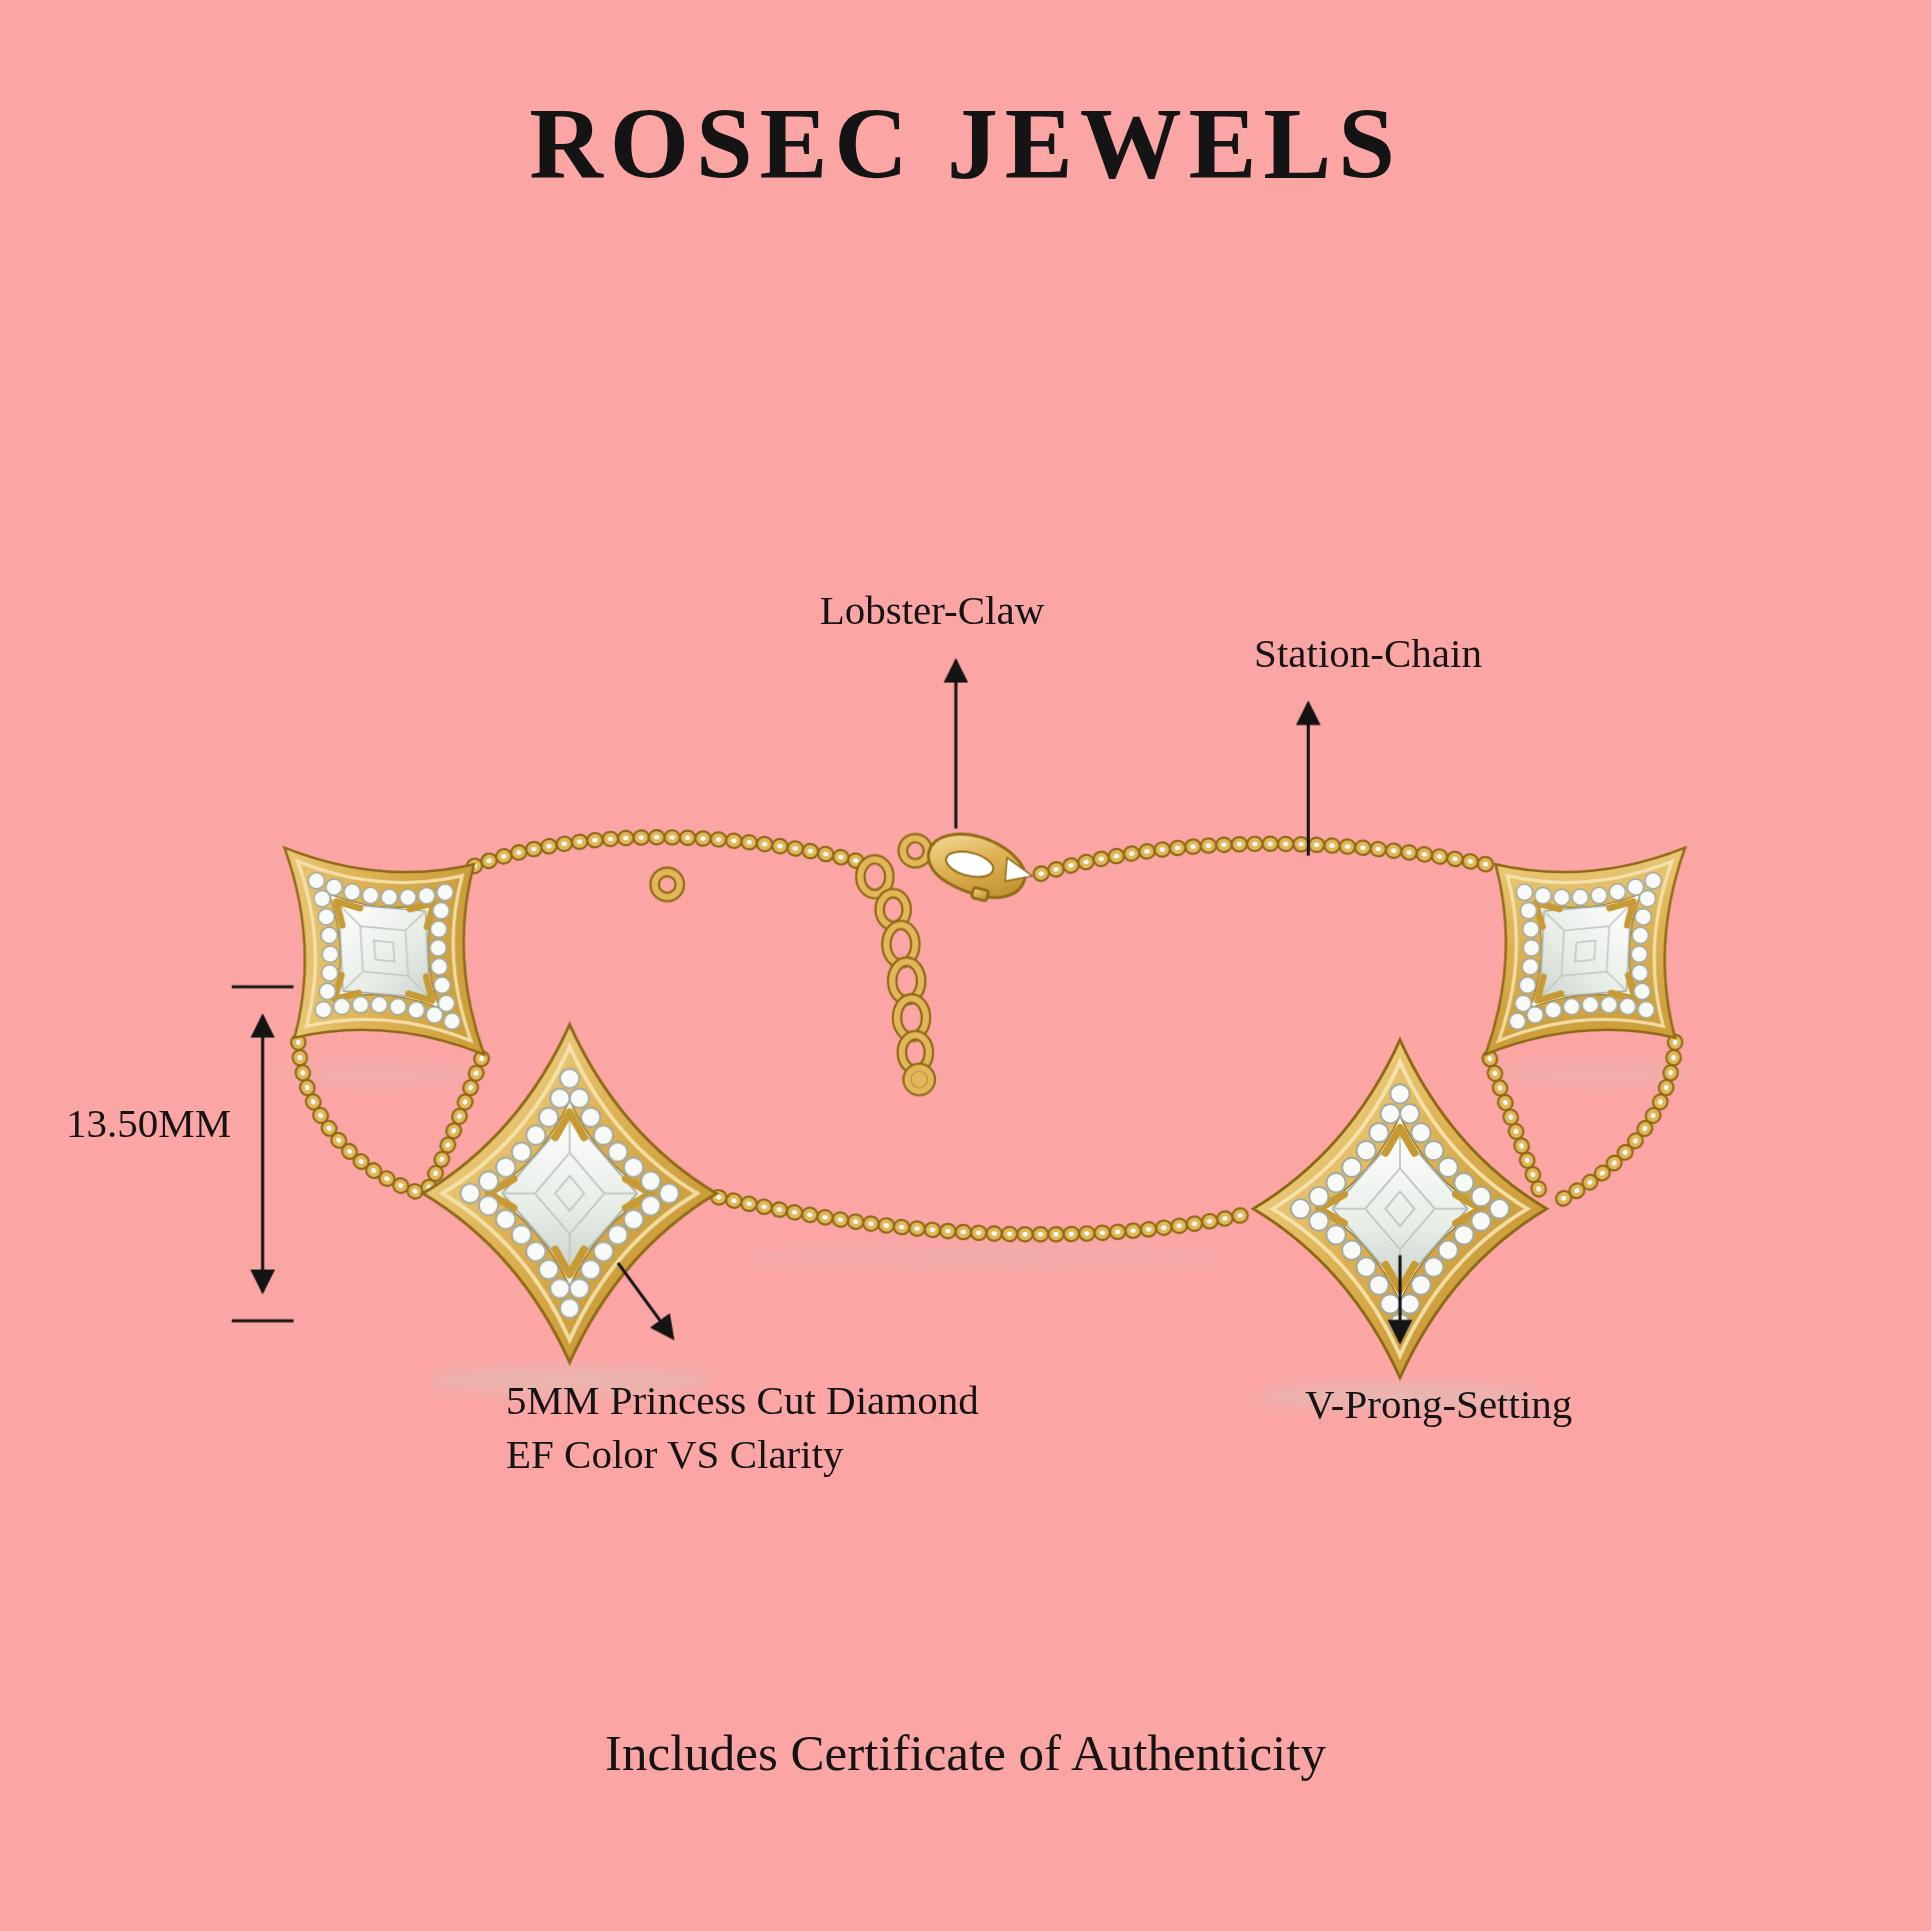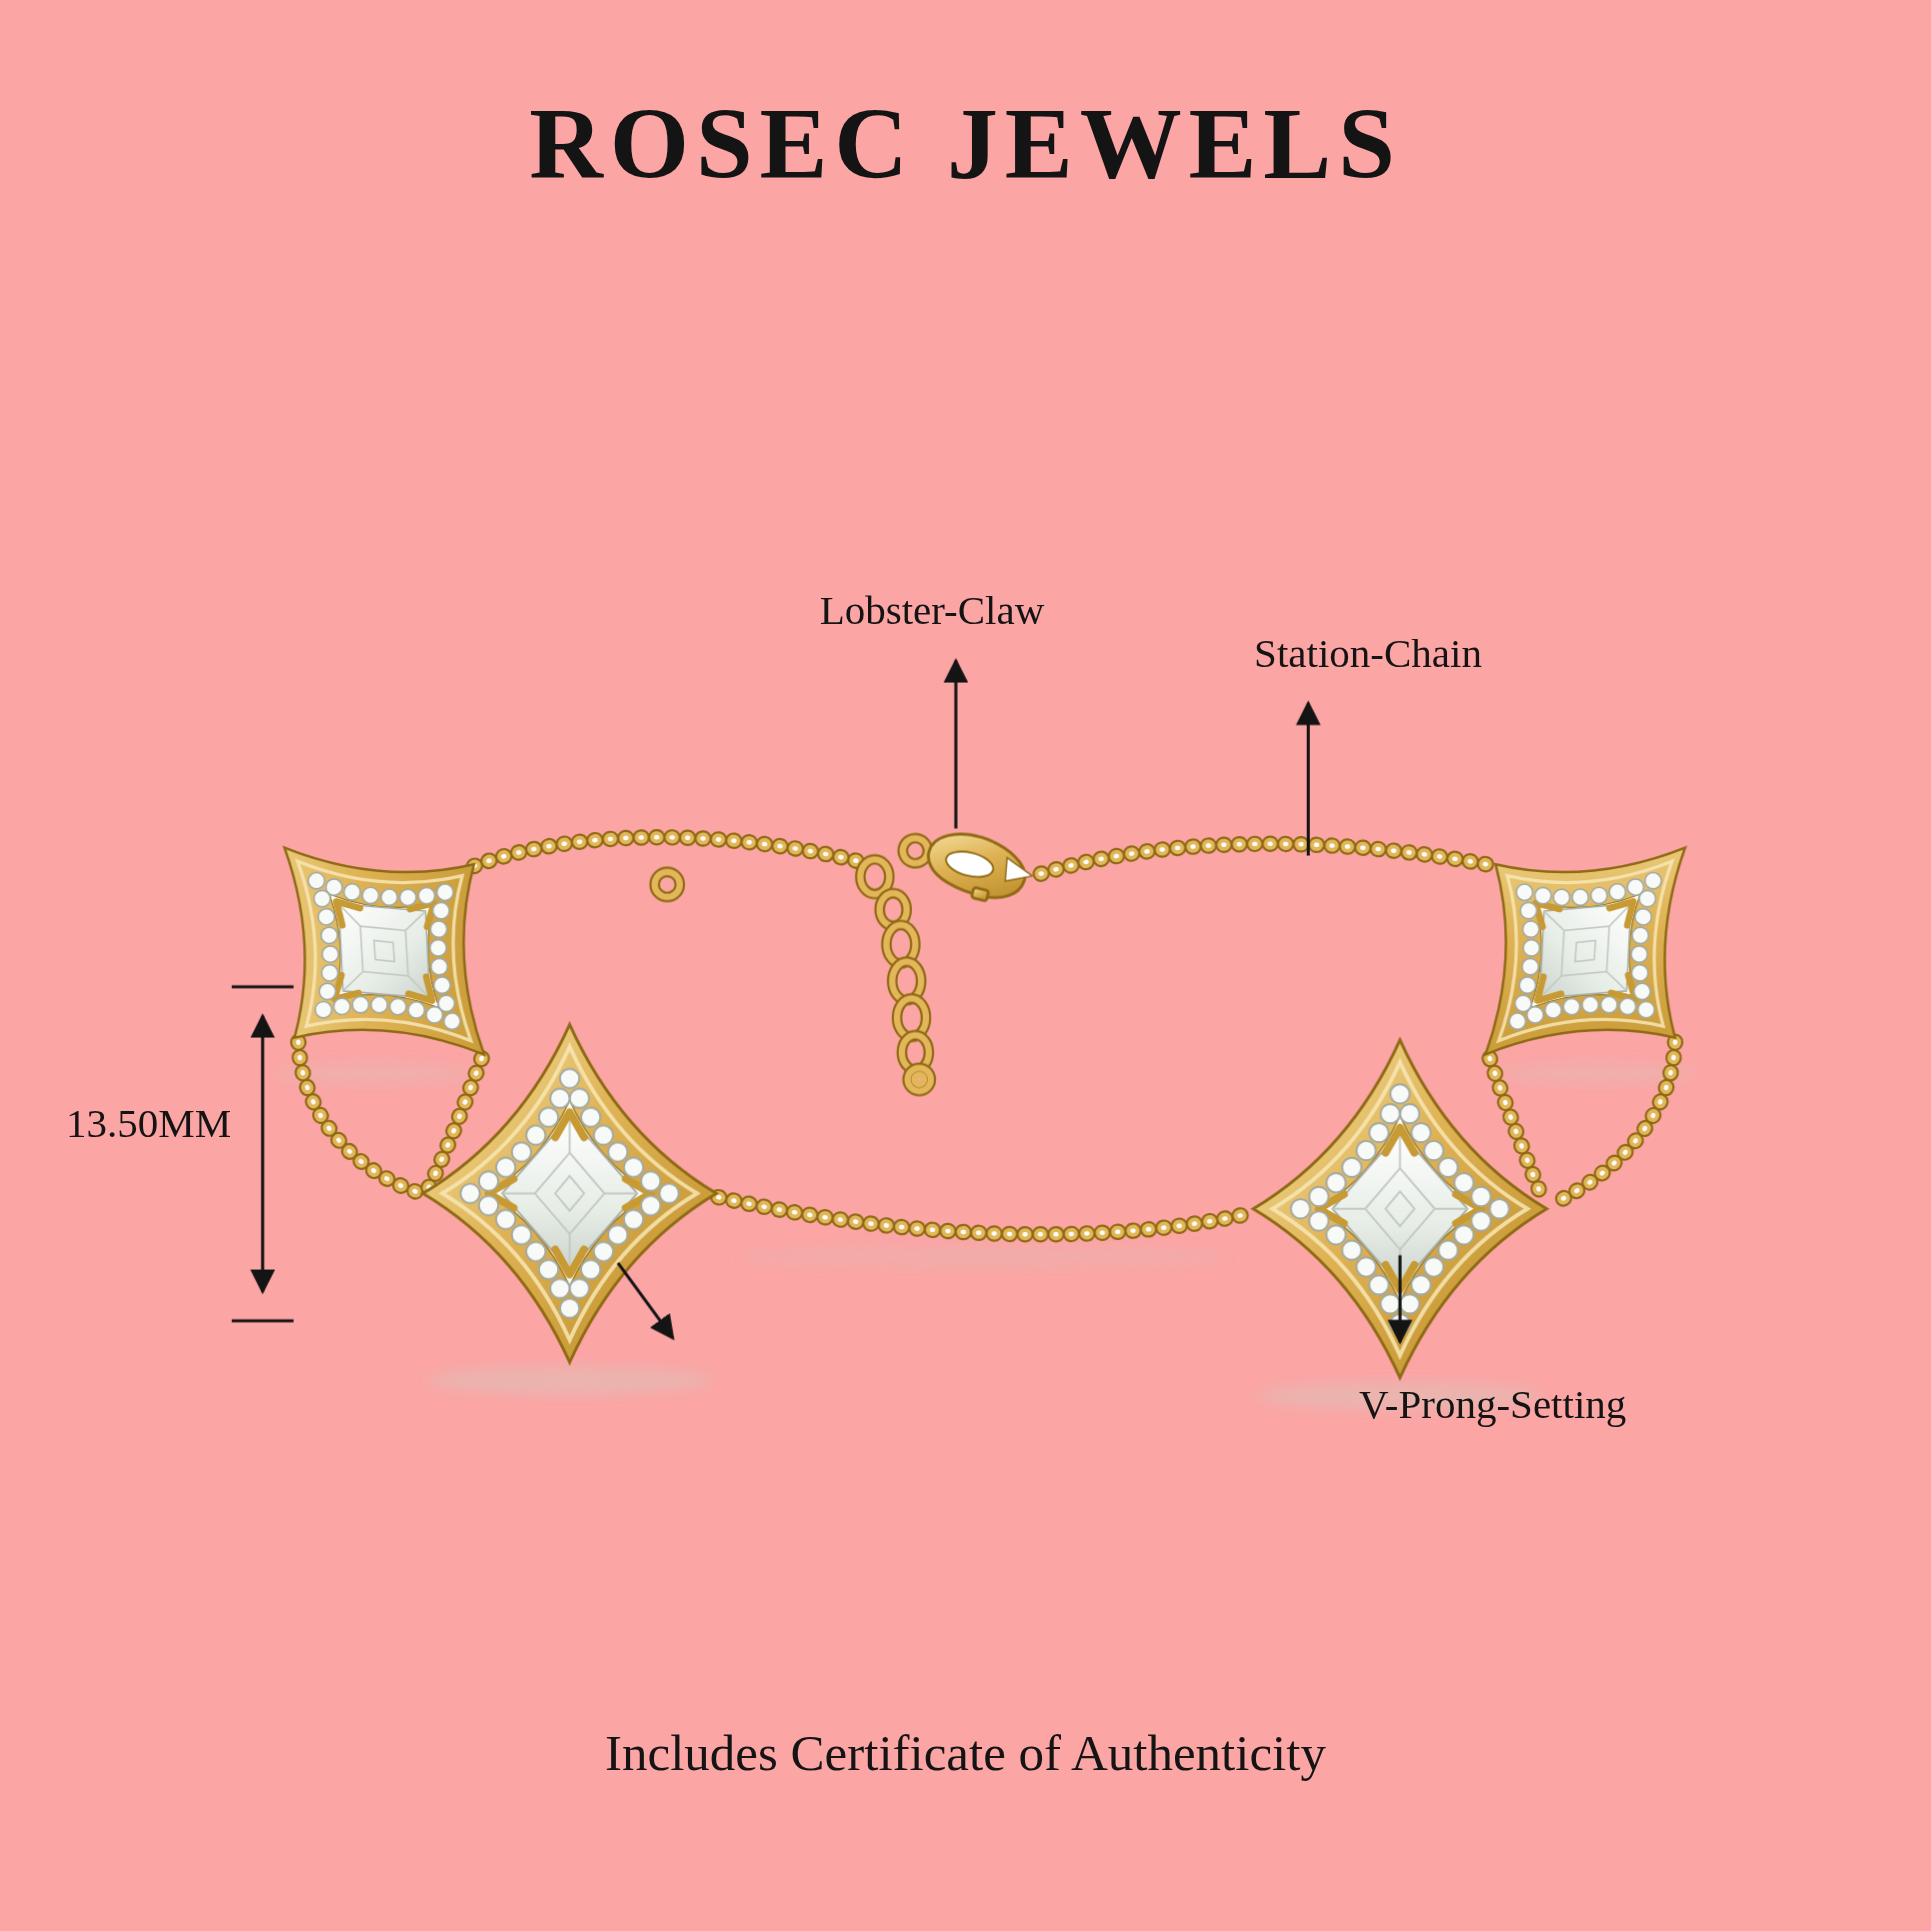--- a/index.html
+++ b/index.html
@@ -7,21 +7,21 @@
         font-family:"Liberation Serif","DejaVu Serif",serif;color:#141414;}
   .brand{position:absolute;top:85px;left:0;width:100%;text-align:center;
          font-size:102px;font-weight:700;letter-spacing:6.8px;}
   .tagline{position:absolute;top:241px;left:0;width:100%;text-align:center;
            font-size:60px;font-weight:700;letter-spacing:1px;}
   .lbl{position:absolute;font-size:41px;line-height:1.32;white-space:nowrap;}
   #lbl-lobster{left:932px;top:583px;transform:translateX(-50%);}
   #lbl-station{left:1368px;top:626px;transform:translateX(-50%);}
   #lbl-dim{left:66px;top:1096px;}
   #lbl-5mm{left:506px;top:1373px;}
-  #lbl-vprong{left:1359px;top:1377px;}
+  #lbl-vprong{left:1305px;top:1377px;}
   .footer{position:absolute;top:1724px;left:0;width:100%;text-align:center;font-size:51px;}
   #scene{position:absolute;left:0;top:0;width:1931px;height:1931px;}
 
   
   .chain-src{stroke:none;fill:none;}
   .chain-outline{fill:none;stroke:#8F6A14;stroke-width:17;stroke-dasharray:1 15;stroke-linecap:round;}
   .chain-gold{fill:none;stroke:#E3B65A;stroke-width:12.5;stroke-dasharray:1 15;stroke-linecap:round;}
   .chain-hole{fill:none;stroke:#FFFFFF;stroke-width:4.6;stroke-dasharray:1 15;stroke-linecap:round;}
   .ring-outline{fill:none;stroke:#8F6A14;stroke-width:11;}
   .ring-gold{fill:none;stroke:#E3B65A;stroke-width:6.5;}
@@ -361,17 +361,21 @@
       <line x1="240" y1="1022" x2="304" y2="1022"></line>
       <line x1="240" y1="1368" x2="304" y2="1368"></line>
     </g>
   </svg>
 
   <div class="brand">ROSEC JEWELS</div>
 
   <div class="lbl" id="lbl-lobster">Lobster-Claw</div>
   <div class="lbl" id="lbl-station">Station-Chain</div>
   <div class="lbl" id="lbl-dim">13.50MM</div>
+  <div class="lbl" id="lbl-5mm">
+    <div>5MM Princess Cut Diamond</div>
+    <div>EF Color VS Clarity</div>
+  </div>
   <div class="lbl" id="lbl-vprong">V-Prong-Setting</div>
 
   <div class="footer">Includes Certificate of Authenticity</div>
 </div>
 
 
 </body></html>

